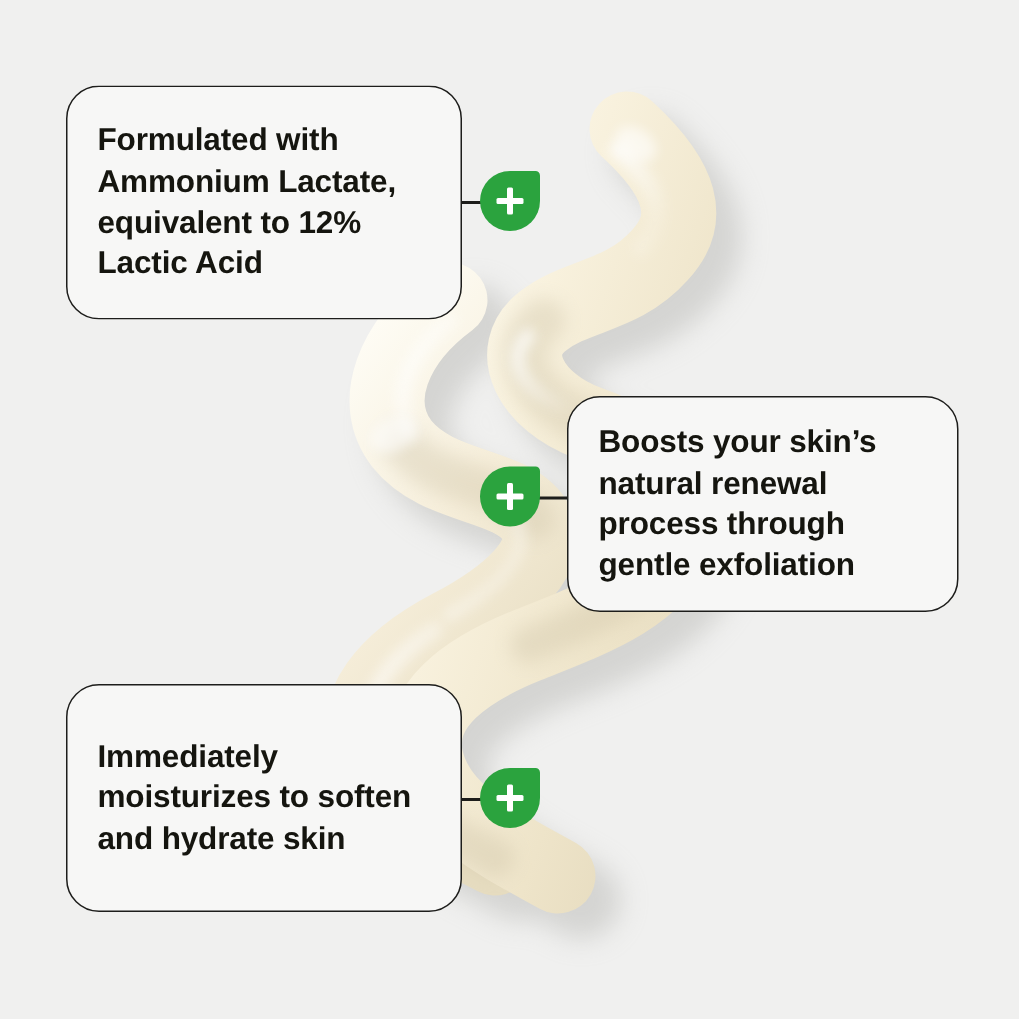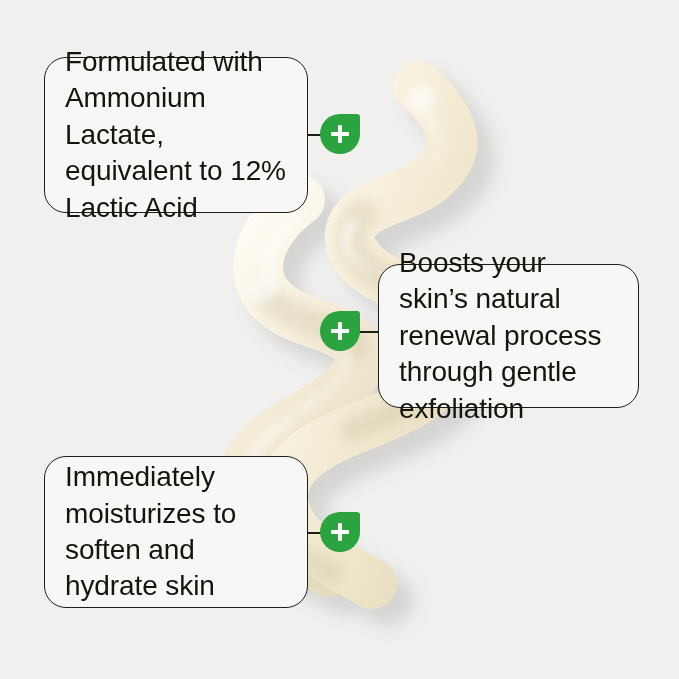--- a/index.html
+++ b/index.html
@@ -34,26 +34,26 @@
     box-sizing: border-box;
     background: #f7f7f6;
     border: 1.6px solid #1d1d1b;
     border-radius: 22px;
     z-index: 3;
     display: flex;
     align-items: center;
   }
   .callout-text {
     color: #15150f;
-    font-size: 28px;
+    font-size: 21px;
     line-height: 1.30;
     letter-spacing: -0.1px;
     padding: 0 20px;
     width: 100%;
-    font-weight: 400;
+    font-weight: 700;
   }
 
   #callout-1 { left: 44px;  top: 57px;  width: 264px; height: 156px; }
   #callout-2 { left: 378px; top: 264px; width: 261px; height: 144px; }
   #callout-3 { left: 44px;  top: 456px; width: 264px; height: 152px; }
 
   
   .connector {
     position: absolute;
     height: 1.6px;

